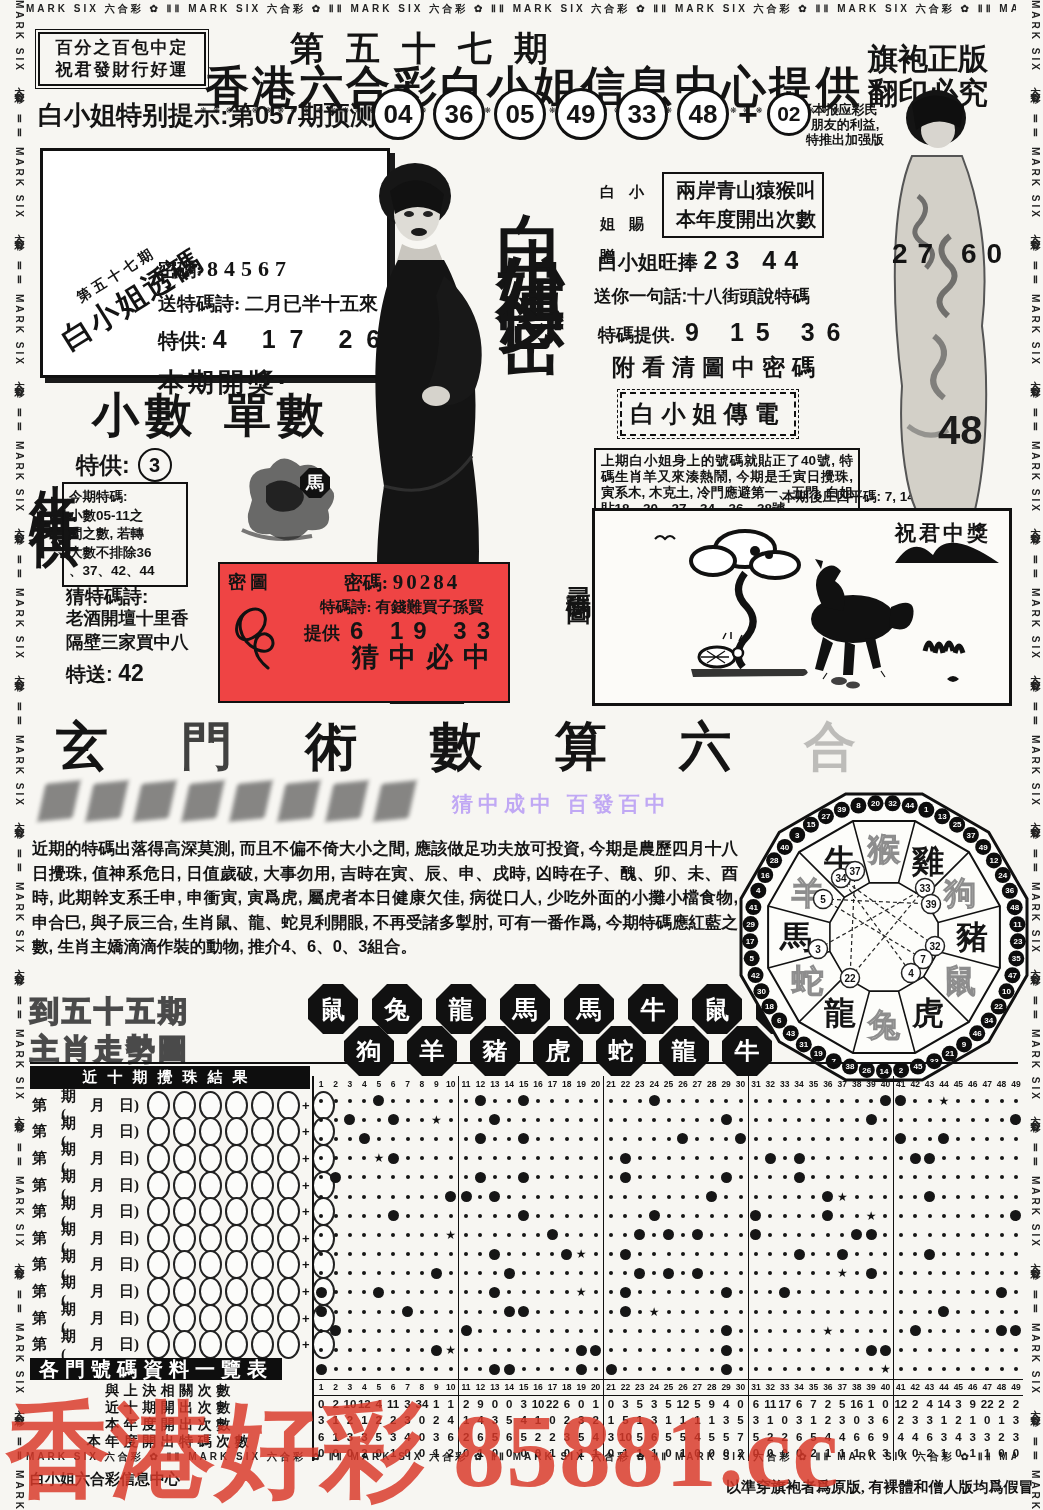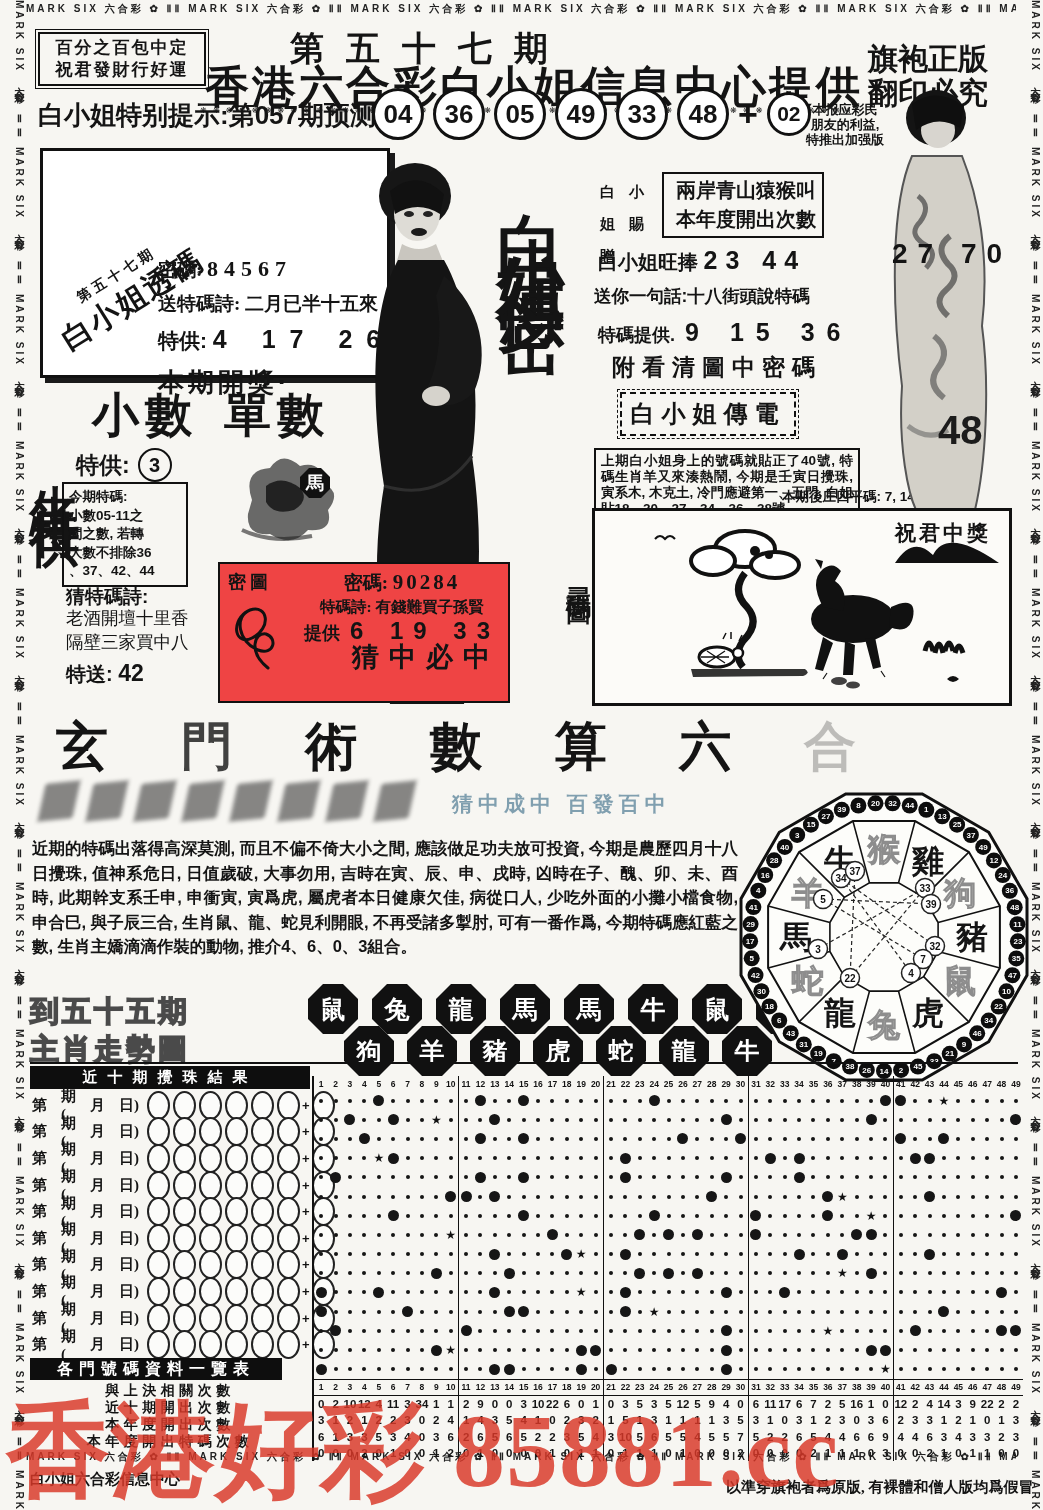--- a/index.html
+++ b/index.html
@@ -31,21 +31,21 @@
   .rot-big{font-size:30px;font-weight:900;letter-spacing:2px;}
   .code-line{font-size:19px;font-weight:bold;white-space:nowrap;}
   .code-line b{font-size:22px;letter-spacing:6px;}
   .headline{font-size:47px;font-weight:900;letter-spacing:6px;white-space:nowrap;}
   .vert{writing-mode:vertical-rl;text-orientation:upright;}
   .zv{font-size:50px;font-weight:900;letter-spacing:12px;}
   .offer{font-size:23px;font-weight:900;display:flex;align-items:center;gap:8px;}
   .circ3{width:30px;height:30px;border:2px solid #111;border-radius:50%;display:flex;align-items:center;justify-content:center;font-size:20px;font-weight:bold;}
   .tip-box{border:2px solid #111;padding:4px 5px;font-size:13.5px;font-weight:bold;line-height:18.5px;}
   .poem-t{font-size:19px;font-weight:900;}
-  .poem-l{font-size:17.5px;font-weight:normal;line-height:24px;}
+  .poem-l{font-size:17.5px;font-weight:bold;line-height:24px;}
   .send{font-size:20px;font-weight:700;}
   .send b{font-size:23px;}
   .center-title{font-size:68px;font-weight:900;letter-spacing:22px;}
   .badge{background:#111;color:#fff;display:flex;align-items:center;justify-content:center;font-weight:900;
          clip-path:polygon(30% 0,70% 0,100% 30%,100% 70%,70% 100%,30% 100%,0 70%,0 30%);}
   .secret{border:2.5px solid #111;background:#ef4444;display:flex;padding:6px 8px;gap:8px;}
   .secret .lbl{font-size:18px;font-weight:900;letter-spacing:4px;}
   .s-line{font-size:15.5px;font-weight:bold;white-space:nowrap;line-height:24px;text-align:center;}
   .s-line .big{font-size:21px;letter-spacing:3px;}
   .gift{font-size:15px;font-weight:bold;line-height:26px;letter-spacing:9px;white-space:nowrap;}
@@ -60,21 +60,21 @@
             letter-spacing:7px;text-align:center;padding:4px 0;}
   .analysis{border:2px solid #111;font-size:13.5px;font-weight:bold;line-height:16px;padding:3px 5px;text-align:justify;}
   .four-codes{font-size:13.5px;font-weight:bold;white-space:nowrap;}
   .seek-box{border:3px solid #111;background:#fcfbf8;}
   .wish{font-size:21px;font-weight:700;letter-spacing:3px;}
   .seek-v{font-size:25px;font-weight:900;letter-spacing:8px;}
   .banner{display:flex;justify-content:space-between;width:800px;}
   .banner span{font-size:52px;font-weight:900;}
   .smudge{display:flex;gap:14px;}
   .smudge i{display:block;width:34px;height:38px;background:#2a2a2a;filter:blur(2px);opacity:.55;transform:skewX(-18deg) rotate(-6deg);}
-  .faded-r{font-size:21px;font-weight:900;letter-spacing:5px;color:#0c4a6e;opacity:.5;filter:blur(.6px);white-space:nowrap;}
+  .faded-r{font-size:21px;font-weight:900;letter-spacing:5px;color:#8b5cf6;opacity:.5;filter:blur(.6px);white-space:nowrap;}
   .fortune{font-size:16.5px;font-weight:600;line-height:24.5px;text-align:justify;}
   .outline-t{font-size:29px;font-weight:900;letter-spacing:3px;color:#f2f1ec;-webkit-text-stroke:1.5px #4a4a4a;
              text-shadow:0 0 1px #555;white-space:nowrap;}
   
   .bar{background:#0e0e0e;color:#fff;display:flex;align-items:center;justify-content:space-around;font-weight:bold;}
   .res-row{display:flex;align-items:center;height:26.6px;}
   .res-row .t{font-size:15px;font-weight:bold;font-family:"Liberation Serif",serif;}
   .res-circle{width:19px;height:25px;border:2px solid #222;border-radius:50%;margin:0 1.5px;flex:0 0 auto;background:#fcfcfa;}
   .res-plus{font-size:13px;font-weight:bold;margin:0 1px;}
   .sum-label{height:17px;display:flex;align-items:center;justify-content:center;font-size:14px;font-weight:bold;
@@ -245,21 +245,21 @@
   <svg class="abs" style="left:878px;top:86px;" width="124" height="430" viewBox="0 0 124 430">
     <ellipse cx="58" cy="32" rx="30" ry="28" fill="#141414"></ellipse>
     <ellipse cx="60" cy="44" rx="17" ry="18" fill="#d8d5cf"></ellipse>
     <path d="M34,18 Q58,0 86,20 L82,42 Q60,28 38,44 Z" fill="#0f0f0f"></path>
     <path d="M34,70 C12,120 14,220 24,300 C20,360 30,410 40,428 L96,428 C108,380 112,300 104,240 C112,170 100,110 84,70 Z" fill="#d3d0c8" stroke="#555" stroke-width="2"></path>
     <path d="M40,110 q14,10 2,26 q-12,12 4,22 q16,8 2,24" stroke="#444" stroke-width="5" fill="none" opacity=".7"></path>
     <path d="M72,150 q-16,12 -2,28 q14,12 -2,26 q-14,12 2,26" stroke="#3a3a3a" stroke-width="6" fill="none" opacity=".65"></path>
     <path d="M56,250 q18,14 4,32 q-12,16 6,30" stroke="#4a4a4a" stroke-width="6" fill="none" opacity=".6"></path>
     <path d="M30,340 q20,16 40,4" stroke="#555" stroke-width="5" fill="none" opacity=".5"></path>
   </svg>
-  <div class="abs" style="left:892px;top:238px;font-size:28px;font-weight:900;letter-spacing:10px;z-index:5;">27 70</div>
+  <div class="abs" style="left:892px;top:238px;font-size:28px;font-weight:900;letter-spacing:10px;z-index:5;">27 60</div>
   <div class="abs" style="left:938px;top:408px;font-size:40px;font-weight:900;color:#1c1c1c;z-index:5;">48</div>
 
   
   <div class="abs vert seek-v serif" style="left:562px;top:566px;height:130px;">尋碼圖</div>
   <div class="abs seek-box" style="left:592px;top:508px;width:414px;height:192px;">
     <svg width="408" height="186" viewBox="0 0 408 186">
       <path d="M60,28 q5,-6 10,0 q5,-6 10,0" stroke="#111" stroke-width="2" fill="none"></path>
       <path d="M300,52 Q318,24 338,44 Q352,16 404,52 Z" fill="#111"></path>
       <ellipse cx="150" cy="38" rx="30" ry="18" fill="#fff" stroke="#111" stroke-width="4"></ellipse>
       <ellipse cx="118" cy="50" rx="22" ry="14" fill="#fff" stroke="#111" stroke-width="4"></ellipse>
@@ -632,21 +632,21 @@
           <div class="res-circle"></div>
           <div class="res-circle"></div>
           <div class="res-circle"></div>
           <div class="res-circle"></div>
           <div class="res-circle"></div>
           <div class="res-circle"></div>
           <span class="res-plus">+</span>
           <div class="res-circle"></div>
         </div>
       </div>
-  <div class="abs bar" style="left:30px;top:1358px;width:252px;height:22px;font-size:16px;letter-spacing:6px;">各門號碼資料一覽表</div>
+  <div class="abs bar" style="left:30px;top:1358px;width:252px;height:22px;font-size:20px;letter-spacing:6px;">各門號碼資料一覽表</div>
   <div class="abs" id="summary-labels" style="left:30px;top:1382px;width:280px;">
         <div class="sum-label">與上決相關次數</div>
         <div class="sum-label">近十期開出次數</div>
         <div class="sum-label">本年度開出次數</div>
         <div class="sum-label">本年度開出特碼次數</div>
       </div>
 
   
   <div class="abs" style="left:312px;top:1076px;border-left:2px solid #111;">
     <div class="gh-row" id="grid-head-top">

